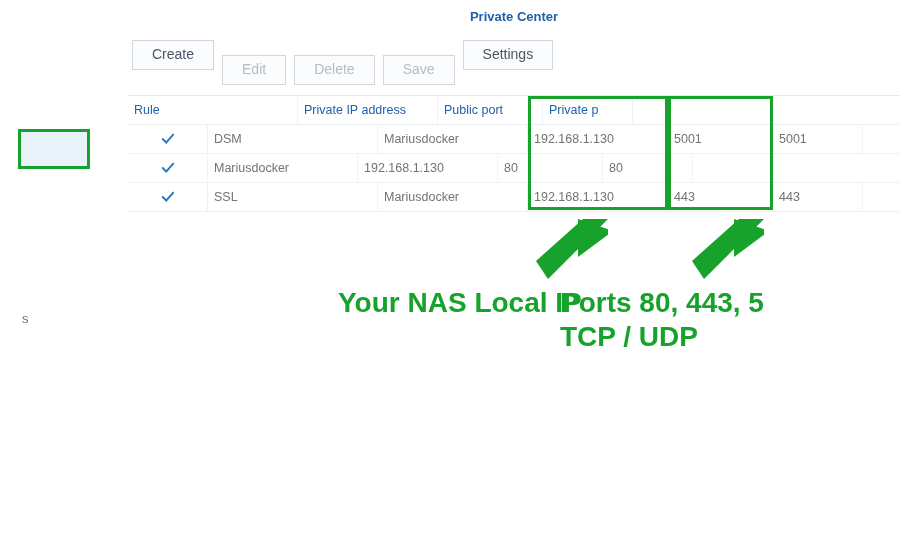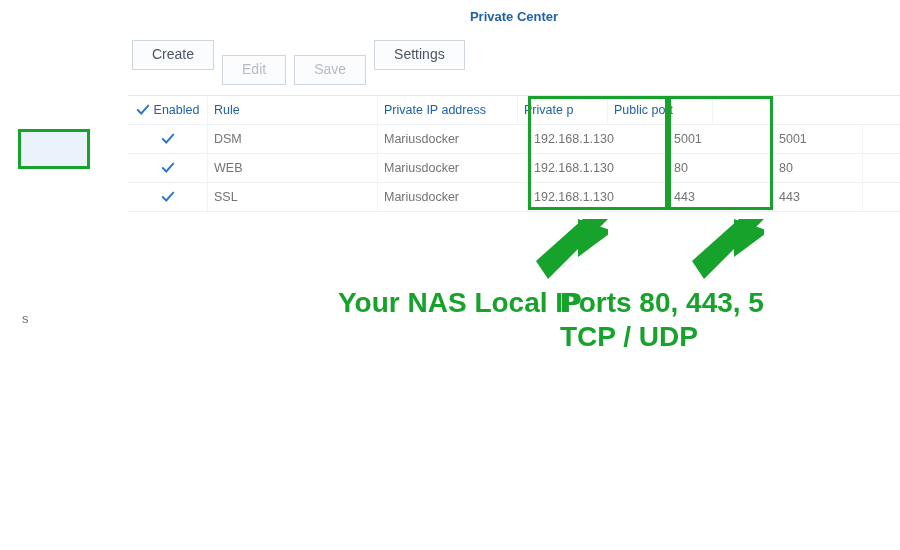--- a/index.html
+++ b/index.html
@@ -185,38 +185,31 @@
 <div class="sidebar-letters">s</div>
 
 <div class="window">
 
   <div class="titlebar">Private Center</div>
 
 
   <div class="toolbar">
     <div class="btn">Create</div>
     <div class="btn disabled">Edit</div>
+    <div class="btn disabled">Delete</div>
     <div class="btn disabled">Save</div>
     <div class="btn">Settings</div>
   </div>
 
   <div class="grid">
     <div class="grid-header">
-      <div class="col enabled">
-        <span class="chk">
-          <svg viewBox="0 0 16 16">
-              <path d="M2 8 L6 12 L14 3" stroke="#2f77c4" stroke-width="2.2" fill="none" stroke-linecap="round"></path>
-            </svg>
-        </span>
-        <span style="margin-left:4px;">Enabled</span>
-      </div>
       <div class="col rule">Rule</div>
       <div class="col pip">Private IP address</div>
+      <div class="col pubport">Public port</div>
       <div class="col privport">Private p</div>
-      <div class="col pubport">Public port</div>
     </div>
 
     <div id="rows">
         <div class="grid-row">
           <div class="col enabled">
             <span class="chk">
               <svg viewBox="0 0 16 16">
                 <path d="M2 8 L6 12 L14 3" stroke="#2f77c4" stroke-width="2.2" fill="none" stroke-linecap="round"></path>
               </svg>
             </span>
@@ -228,21 +221,20 @@
           <div class="col privport">5001</div>
         </div>
         <div class="grid-row">
           <div class="col enabled">
             <span class="chk">
               <svg viewBox="0 0 16 16">
                 <path d="M2 8 L6 12 L14 3" stroke="#2f77c4" stroke-width="2.2" fill="none" stroke-linecap="round"></path>
               </svg>
             </span>
           </div>
-          <div class="col rule">WEB</div>
           <div class="col device">Mariusdocker</div>
           <div class="col pip">192.168.1.130</div>
           <div class="col pubport">80</div>
           <div class="col privport">80</div>
         </div>
         <div class="grid-row">
           <div class="col enabled">
             <span class="chk">
               <svg viewBox="0 0 16 16">
                 <path d="M2 8 L6 12 L14 3" stroke="#2f77c4" stroke-width="2.2" fill="none" stroke-linecap="round"></path>

